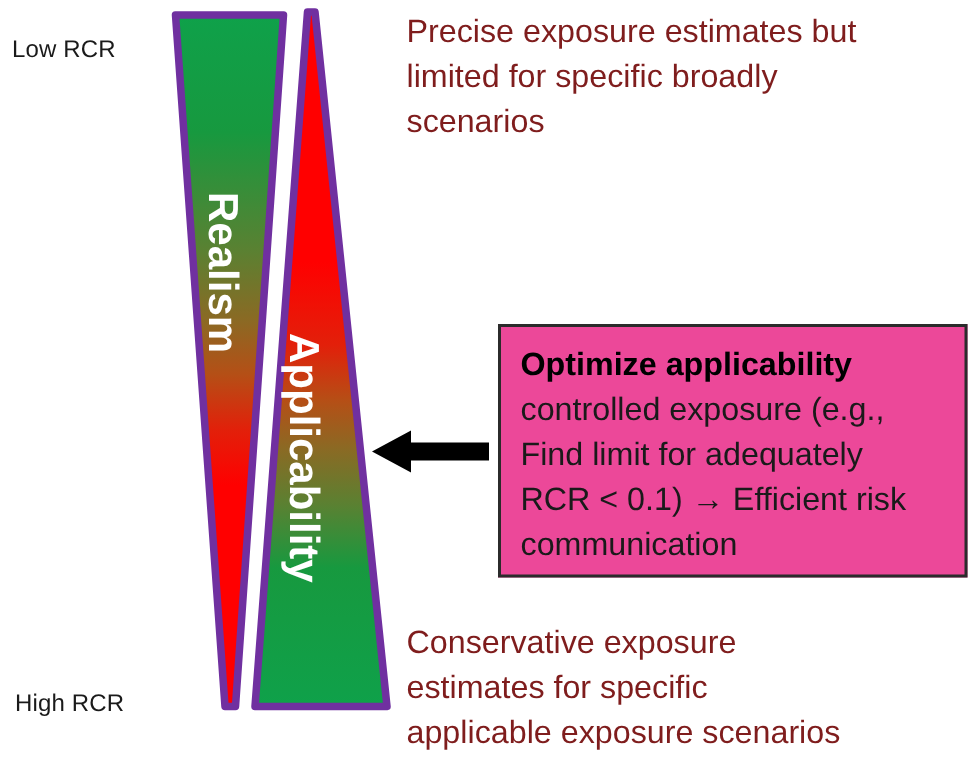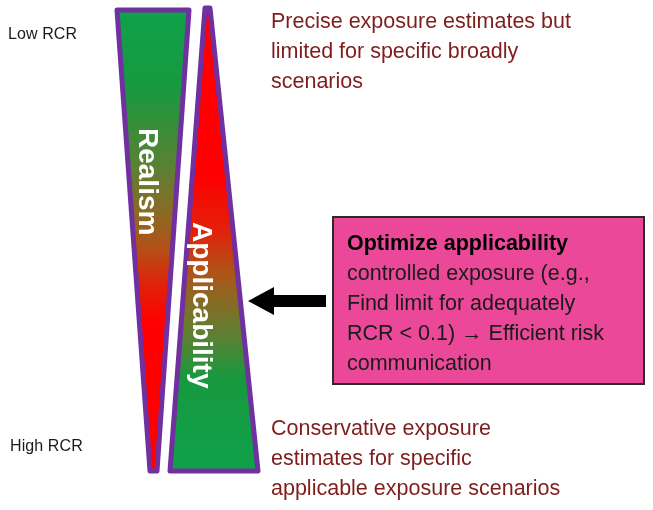--- a/index.html
+++ b/index.html
@@ -23,21 +23,21 @@
   
   .axis-label {
     position: absolute;
     font-family: "Liberation Sans", sans-serif;
     font-size: 16px;
     color: #1a1a1a;
     letter-spacing: 0.1px;
     white-space: nowrap;
   }
   #low-rcr  { left: 8px;  top: 25px; }
-  #high-rcr { left: 10px; top: 437px; }
+  #high-rcr { left: 10px; top: 461px; }
 
   
   #triangles {
     position: absolute;
     left: 0;
     top: 0;
     width: 653px;
     height: 510px;
     pointer-events: none;
   }

